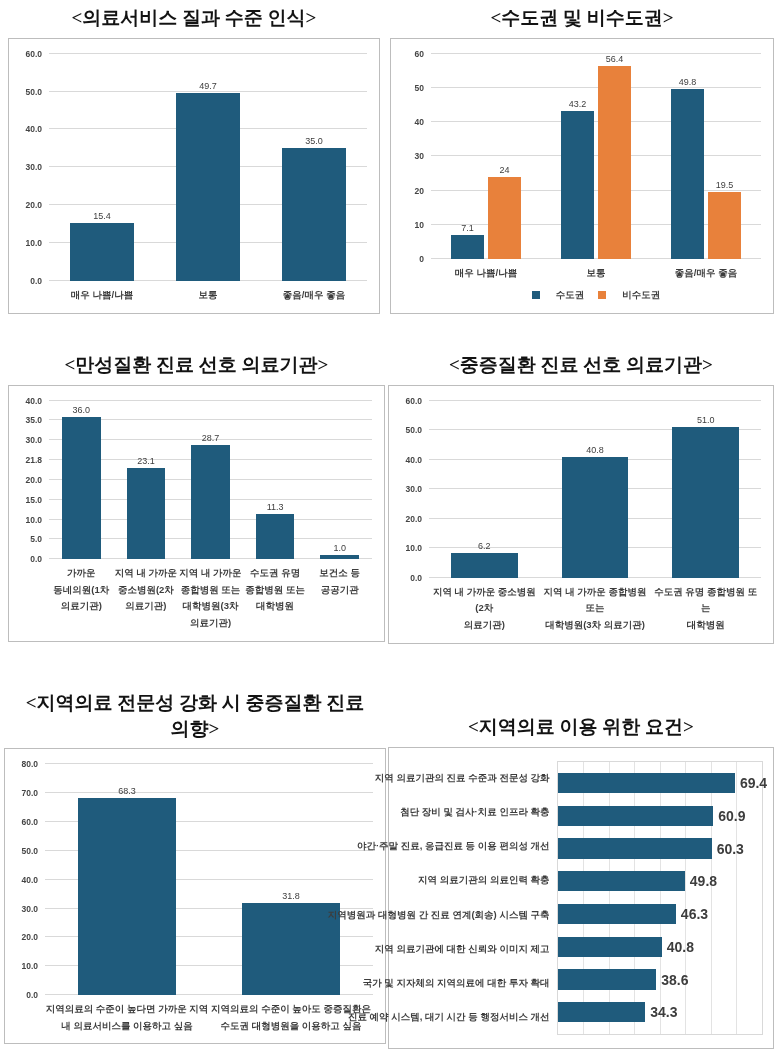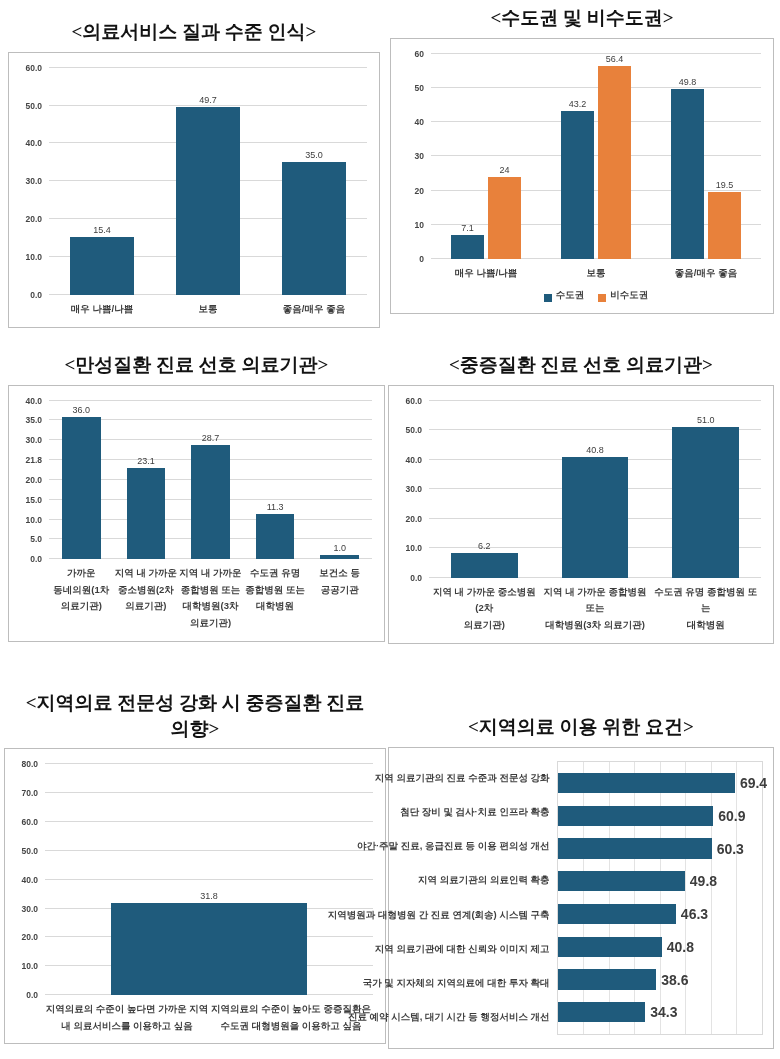--- a/index.html
+++ b/index.html
@@ -42,40 +42,40 @@
   .group { flex: 1; display: flex; align-items: flex-end; justify-content: center; gap: 4px; height: 100%; }
   .barcol { display: flex; flex-direction: column; align-items: center; justify-content: flex-end; height: 100%; }
   .dlabel { font-size: 9px; font-weight: 400; color: #3d3d3d; margin-bottom: 2px; white-space: nowrap; }
   .bar { width: 100%; }
   .cats { display: flex; margin-left: 32px; padding-top: 6px; }
   .cat {
     flex: 1; text-align: center; font-size: 9.5px; font-weight: 700;
     color: #3d3d3d; line-height: 1.75; white-space: pre-line;
   }
   .legend { display: flex; justify-content: center; gap: 14px; padding: 7px 0 2px; margin-left: 32px; }
-  .legend-item { display: flex; align-items: flex-end; gap: 4px; font-size: 9.5px; font-weight: 700; color: #3d3d3d; }
+  .legend-item { display: flex; align-items: center; gap: 16px; font-size: 9.5px; font-weight: 700; color: #3d3d3d; }
   .swatch { width: 8px; height: 8px; flex: none; }
 
   
   .hchart { display: flex; height: 100%; box-sizing: border-box; padding: 13px 10px 13px 2px; }
   .hlabels { width: 44.5%; flex: none; display: flex; flex-direction: column; }
   .hlabel {
     flex: 1; display: flex; align-items: center; justify-content: flex-end;
     text-align: right; font-size: 9.5px; font-weight: 700; color: #3d3d3d;
     padding-right: 7px; line-height: 1.3; white-space: nowrap;
   }
   .hplot { flex: 1; position: relative; border: 1px solid #d9d9d9; box-sizing: border-box; }
   .vgrid { position: absolute; top: 0; bottom: 0; width: 1px; background: #e3e3e3; }
   .hrows { position: absolute; left: 0; right: 0; top: 0; bottom: 0; display: flex; flex-direction: column; padding: 5px 0; box-sizing: border-box; }
   .hrow { flex: 1; display: flex; align-items: center; }
   .hbar { height: 62%; flex: none; }
   .hval { margin-left: 5px; font-size: 14px; font-weight: 700; color: #3d3d3d; white-space: nowrap; }
 
   
-  #cell-0 { left: 8px;   top: 19px;   width: 372px; }
+  #cell-0 { left: 8px;   top: 5px;   width: 372px; }
   #cell-0 .panel { height: 276px; }
   #cell-1 { left: 390px; top: 5px;   width: 384px; }
   #cell-1 .panel { height: 276px; }
   #cell-2 { left: 8px;   top: 352px; width: 377px; }
   #cell-2 .panel { height: 257px; }
   #cell-3 { left: 388px; top: 352px; width: 386px; }
   #cell-3 .panel { height: 259px; }
   #cell-4 { left: 4px;   top: 690px; width: 382px; }
   #cell-4 .panel { height: 296px; }
   #cell-5 { left: 388px; top: 704px; width: 386px; }
@@ -375,20 +375,26 @@
               <div class="gridline" style="bottom: 75%;"></div>
               <div class="gridline" style="bottom: 62.5%;"></div>
               <div class="gridline" style="bottom: 50%;"></div>
               <div class="gridline" style="bottom: 37.5%;"></div>
               <div class="gridline" style="bottom: 25%;"></div>
               <div class="gridline" style="bottom: 12.5%;"></div>
               <div class="gridline" style="bottom: 0%;"></div>
               <div class="bars">
                 <div class="group">
                   <div class="barcol" style="width: 60%;">
+                    <span class="dlabel">68.3</span>
+                    <div class="bar" style="height: 85.375%; background: rgb(31, 91, 124);"></div>
+                  </div>
+                </div>
+                <div class="group">
+                  <div class="barcol" style="width: 60%;">
                     <span class="dlabel">31.8</span>
                     <div class="bar" style="height: 39.75%; background: rgb(31, 91, 124);"></div>
                   </div>
                 </div>
               </div>
             </div>
           </div>
           <div class="cats">
             <div class="cat">지역의료의 수준이 높다면 가까운 지역
 내 의료서비스를 이용하고 싶음</div>

